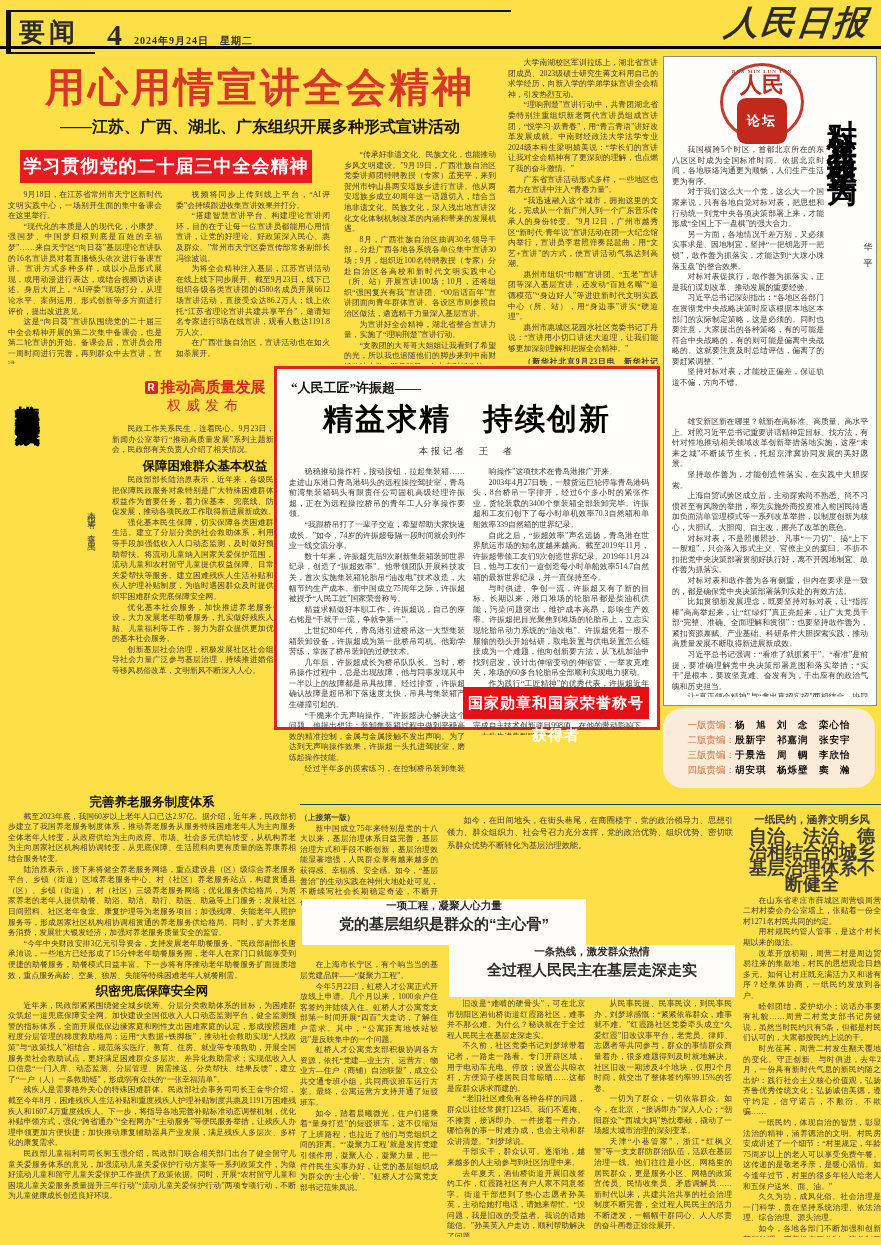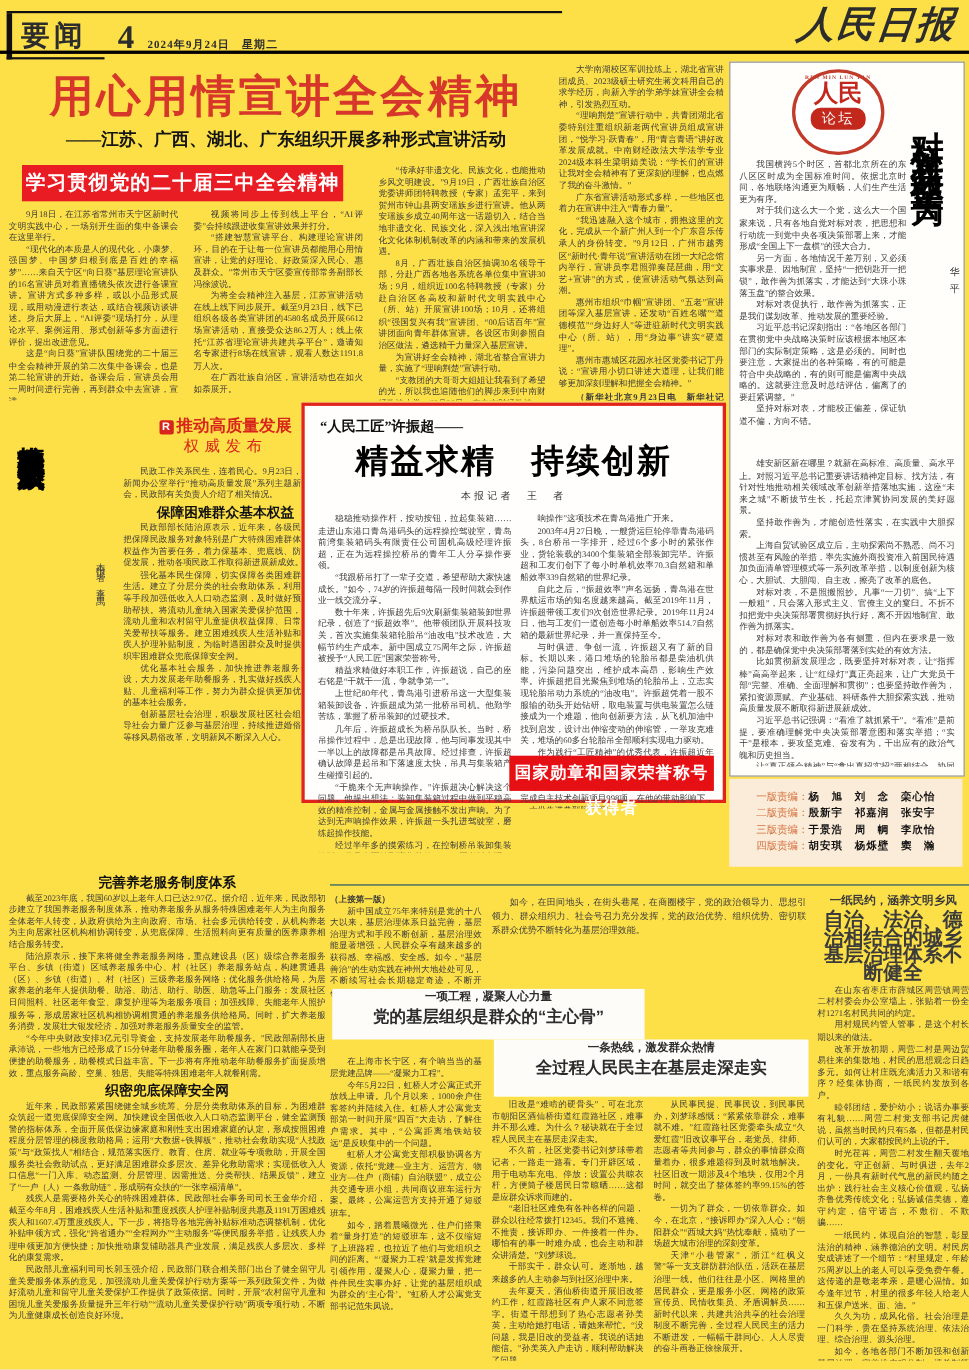--- a/index.html
+++ b/index.html
@@ -27,29 +27,29 @@
   .kicker-box{left:20px;top:150px;width:292px;height:33px;background:#ea1c23;color:#fff;
       font-family:"Liberation Sans",sans-serif;font-weight:bold;font-size:18px;line-height:33px;
       text-align:center;letter-spacing:1px;}
   
   .forum-box{left:663px;top:56px;width:212px;height:648px;border:1px solid #8a8a8a;background:#fffefb;}
   .forum-logo{position:absolute;left:56px;top:6px;width:84px;height:78px;border:3px solid #c23b2a;
       border-radius:50%;background:#fff;text-align:center;box-sizing:border-box;}
   .forum-ring{font-size:5px;color:#c23b2a;letter-spacing:1px;display:block;margin-top:3px;font-weight:bold;}
   .forum-logo-main{font-size:22px;font-weight:bold;color:#c2281c;line-height:22px;display:block;}
   .forum-pill{display:inline-block;background:#c2281c;color:#fff;border-radius:9px;
-      font-size:13px;font-weight:normal;padding:1px 10px;margin-top:2px;letter-spacing:2px;}
+      font-size:13px;font-weight:bold;padding:14px 10px;margin-top:2px;letter-spacing:2px;}
   .forum-title{position:absolute;right:14px;top:38px;height:370px;writing-mode:vertical-rl;
       font-weight:bold;font-size:30px;letter-spacing:7px;color:#000;}
   .forum-author{position:absolute;right:2px;top:178px;writing-mode:vertical-rl;font-size:9px;color:#333;letter-spacing:4px;}
   .forum-narrow{position:absolute;left:8px;top:88px;width:152px;height:268px;}
   .forum-wide{position:absolute;left:8px;top:360px;width:196px;height:280px;}
   
   .editors{left:663px;top:708px;width:212px;height:80px;background:#fbecd9;display:flex;
-      flex-direction:column;justify-content:center;align-items:center;gap:2px;}
+      flex-direction:column;justify-content:center;align-items:center;gap:2px;border-radius:20px;}
   .editors .row{font-size:9.5px;line-height:13px;white-space:nowrap;}
   .editors .lbl{color:#d4713f;}
   .editors .nms{color:#111;font-weight:bold;letter-spacing:1px;}
   
   .mz-vhead{left:12px;top:386px;height:406px;writing-mode:vertical-rl;
       font-family:"Liberation Sans",sans-serif;font-weight:bold;font-size:25px;letter-spacing:1px;color:#000;}
   .mz-byline{left:86px;top:505px;writing-mode:vertical-rl;font-size:8.5px;color:#444;letter-spacing:3px;}
   .mz-kicker{left:112px;top:378px;width:186px;text-align:center;color:#d8251c;
       font-family:"Liberation Sans",sans-serif;font-weight:bold;}
   .mz-kicker .l1{font-size:15px;}

